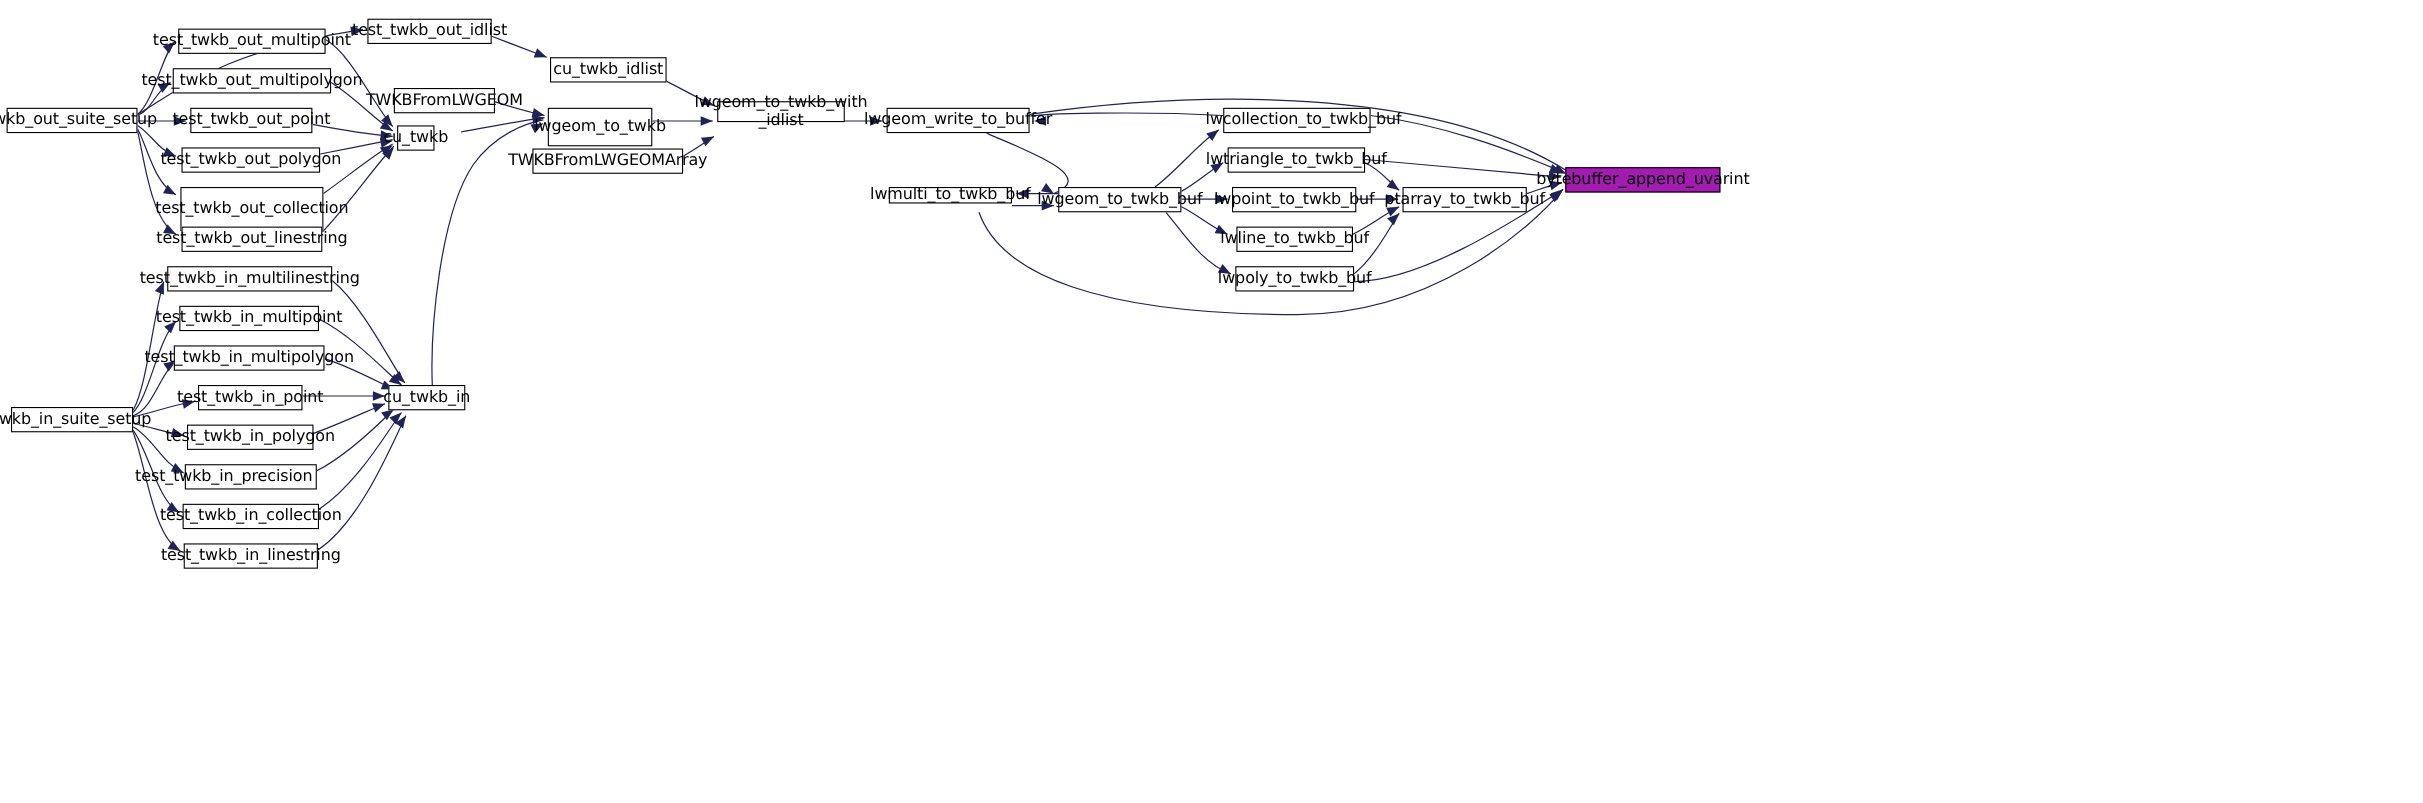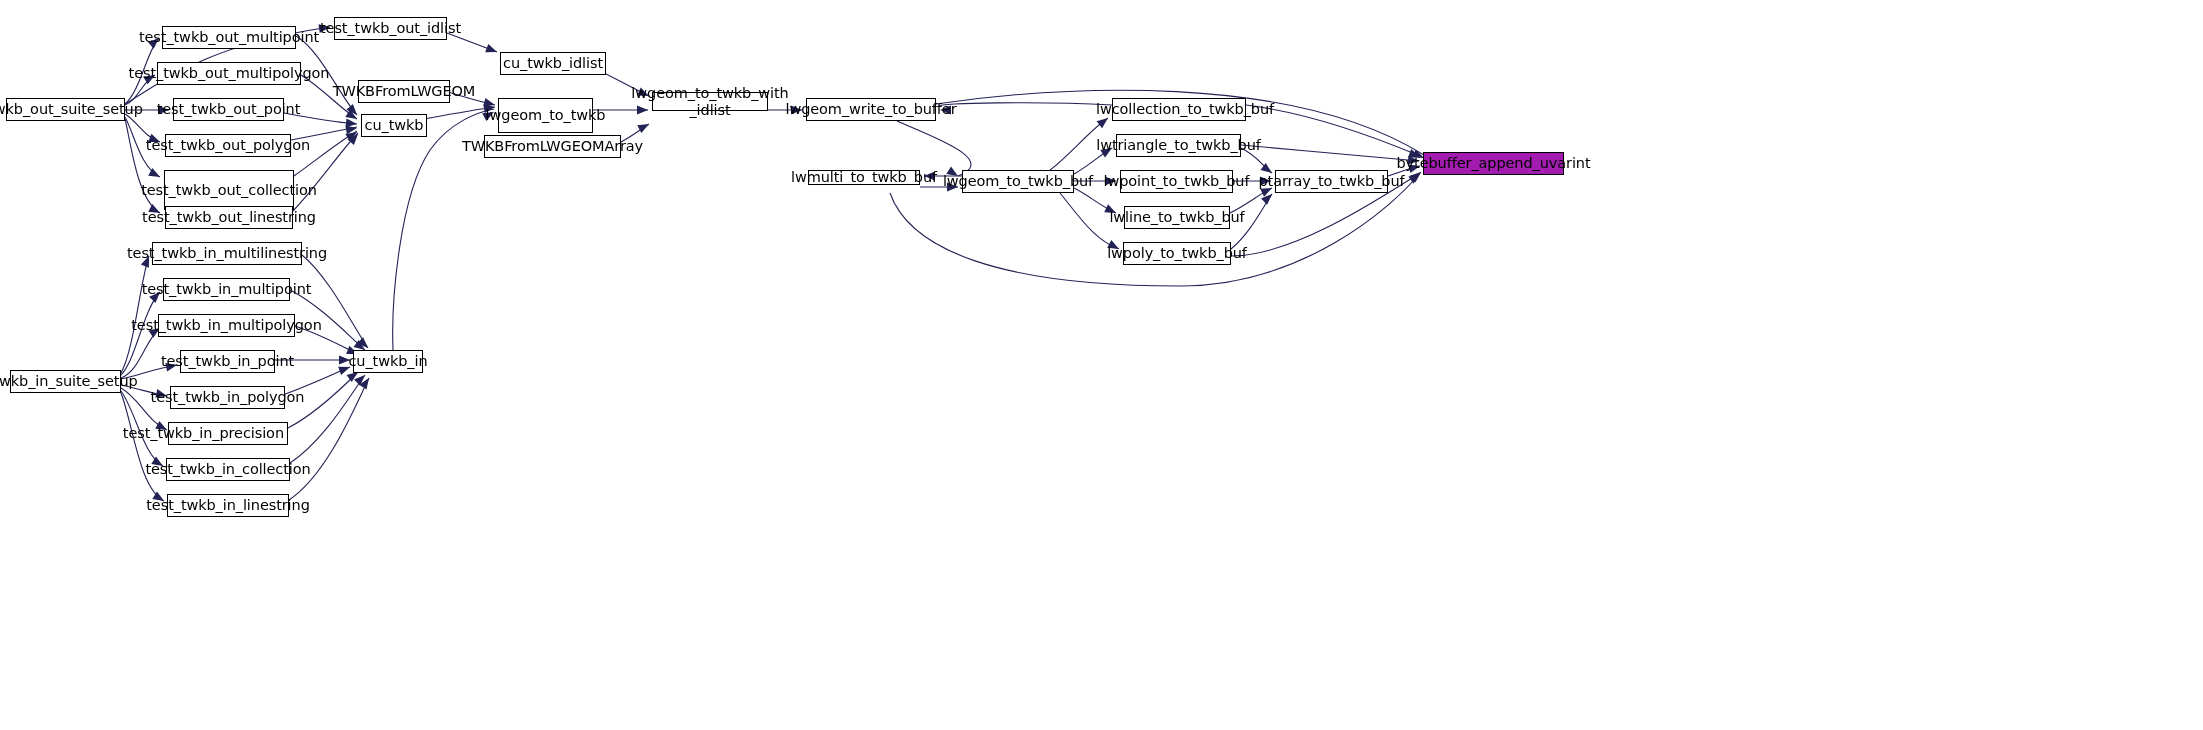--- a/index.html
+++ b/index.html
@@ -287,21 +287,21 @@
     </svg>
   <div id="node-layer">
       <div class="node" title="twkb_out_suite_setup" style="left: 6px; top: 98px; width: 119px; height: 23px;"><span class="node-label">twkb_out_suite_setup</span></div>
       <div class="node" title="test_twkb_out_multipoint" style="left: 162px; top: 26px; width: 134px; height: 23px;"><span class="node-label">test_twkb_out_multipoint</span></div>
       <div class="node" title="test_twkb_out_multipolygon" style="left: 157px; top: 62px; width: 144px; height: 23px;"><span class="node-label">test_twkb_out_multipolygon</span></div>
       <div class="node" title="test_twkb_out_point" style="left: 173px; top: 98px; width: 111px; height: 23px;"><span class="node-label">test_twkb_out_point</span></div>
       <div class="node" title="test_twkb_out_polygon" style="left: 165px; top: 134px; width: 126px; height: 23px;"><span class="node-label">test_twkb_out_polygon</span></div>
       <div class="node" title="test_twkb_out_collection" style="left: 164px; top: 170px; width: 130px; height: 40px; text-align: right;"><span class="node-label">test_twkb_out_collection</span></div>
       <div class="node" title="test_twkb_out_linestring" style="left: 165px; top: 206px; width: 128px; height: 23px;"><span class="node-label">test_twkb_out_linestring</span></div>
       <div class="node" title="test_twkb_out_idlist" style="left: 334px; top: 17px; width: 113px; height: 23px;"><span class="node-label">test_twkb_out_idlist</span></div>
-      <div class="node" title="cu_twkb" style="left: 361px; top: 114px; width: 66px; height: 23px;"><span class="node-label">cu_twkb</span></div>
+      <div class="node" title="cu_twkb" style="left: 361px; top: 114px; width: 34px; height: 23px;"><span class="node-label">cu_twkb</span></div>
       <div class="node" title="TWKBFromLWGEOM" style="left: 333px; top: 80px; width: 92px; height: 23px; margin-left: 25px;"><span class="node-label">TWKBFromLWGEOM</span></div>
       <div class="node" title="TWKBFromLWGEOMArray" style="left: 484px; top: 135px; width: 137px; height: 23px;"><span class="node-label">TWKBFromLWGEOMArray</span></div>
       <div class="node" title="cu_twkb_idlist" style="left: 500px; top: 52px; width: 106px; height: 23px;"><span class="node-label">cu_twkb_idlist</span></div>
       <div class="node" title="lwgeom_to_twkb" style="left: 498px; top: 98px; width: 95px; height: 35px;"><span class="node-label">lwgeom_to_twkb</span></div>
       <div class="node" title="lwgeom_to_twkb_with_idlist" style="left: 652px; top: 92px; width: 116px; height: 19px; text-align: center;"><span class="node-label">lwgeom_to_twkb_with
 _idlist</span></div>
       <div class="node" title="lwgeom_write_to_buffer" style="left: 806px; top: 98px; width: 130px; height: 23px;"><span class="node-label">lwgeom_write_to_buffer</span></div>
       <div class="node" title="lwcollection_to_twkb_buf" style="left: 1112px; top: 98px; width: 134px; height: 23px; padding-left: 12px;"><span class="node-label">lwcollection_to_twkb_buf</span></div>
       <div class="node" title="lwtriangle_to_twkb_buf" style="left: 1116px; top: 134px; width: 125px; height: 23px;"><span class="node-label">lwtriangle_to_twkb_buf</span></div>
       <div class="node" title="lwmulti_to_twkb_buf" style="left: 808px; top: 170px; width: 112px; height: 15px;"><span class="node-label">lwmulti_to_twkb_buf</span></div>

